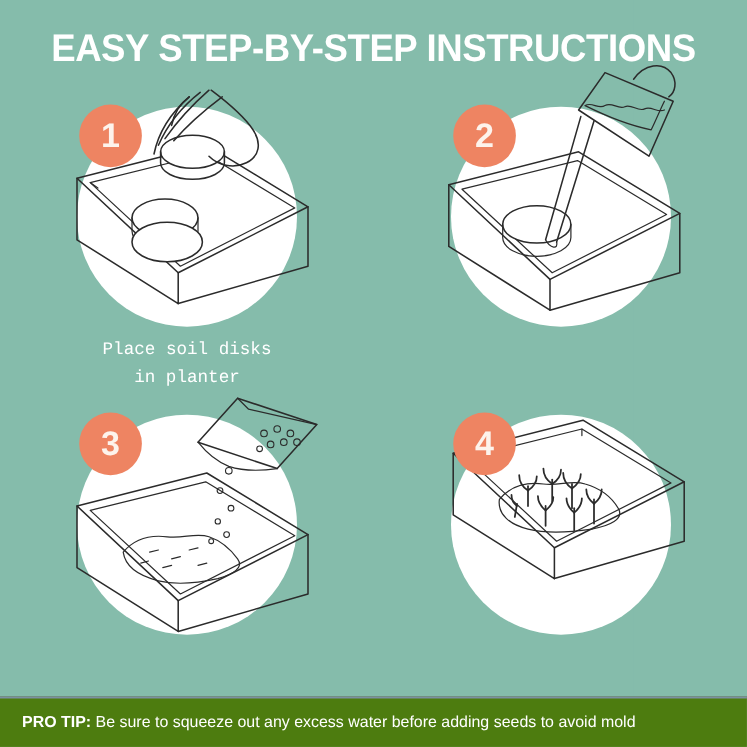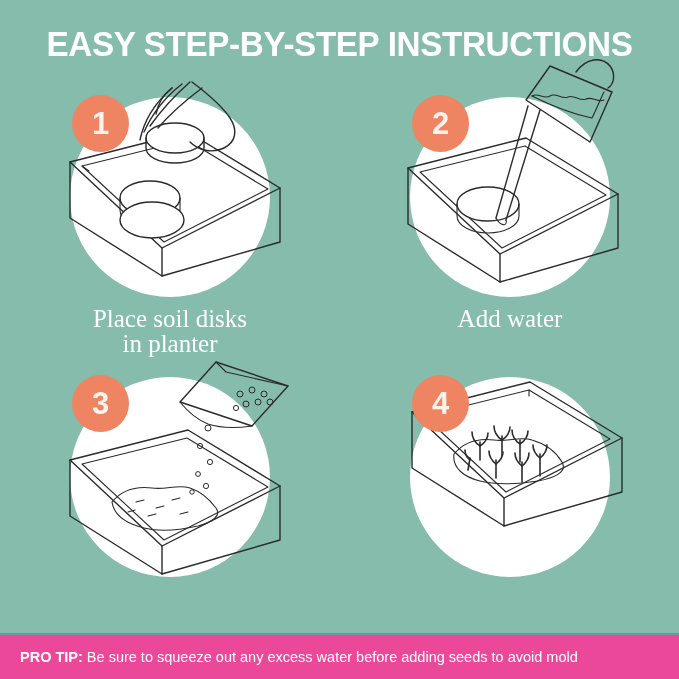--- a/index.html
+++ b/index.html
@@ -95,35 +95,35 @@
     line-height: 57px;
     text-align: center;
   }
   .caption {
     position: absolute;
     left: 0;
     top: 222px;
     width: 340px;
     text-align: center;
     color: #ffffff;
-    font-family: Liberation Serif, serif;
+    font-family: Liberation Mono, monospace;
     font-weight: 400;
-    font-size: 25px;
+    font-size: 16px;
     line-height: 25px;
     white-space: pre-line;
   }
 
   
   .protip {
     position: absolute;
     left: 0;
     top: 633px;
     width: 679px;
     height: 46px;
-    background: #ec4899;
+    background: #4d7c0f;
     border-top: 2px solid #7c8fa1;
     box-sizing: border-box;
     display: flex;
     align-items: center;
   }
   .protip-text {
     color: #ffffff;
     font-family: "Liberation Sans", sans-serif;
     font-size: 14.5px;
     padding-left: 20px;
@@ -225,21 +225,20 @@
           <path class="ln-thin" d="M116 148 C120 156 128 157 126 150"></path>
 
           <path class="ln" d="M146 30 L170 -4 L232 22 L210 72 Z"></path>
           <path class="ln-thin" d="M152 26 C168 34 192 44 212 48 C216 40 220 30 224 22"></path>
           <path class="ln-thin" d="M152 26 C158 22 164 30 170 26 C176 22 182 30 188 27 C194 24 200 32 206 29 C212 26 218 33 224 30"></path>
 
           <path class="ln" d="M196 2 C206 -12 222 -14 230 -4 C236 4 234 14 228 18"></path>
         </svg>
         <div class="badge">2</div>
       </div>
-      <div class="caption">Add water</div>
     </div>
 
     <div class="step step-r2c1">
       <div class="circle-wrap">
         <div class="disc"></div>
         <svg class="art" viewBox="0 0 260 240">
 
           <path class="ln" d="M30 110 L148 80 L240 136 L122 196 Z"></path>
           <path class="ln" d="M30 110 L30 166 L122 224 L122 196"></path>
           <path class="ln" d="M240 136 L240 190 L122 224"></path>

